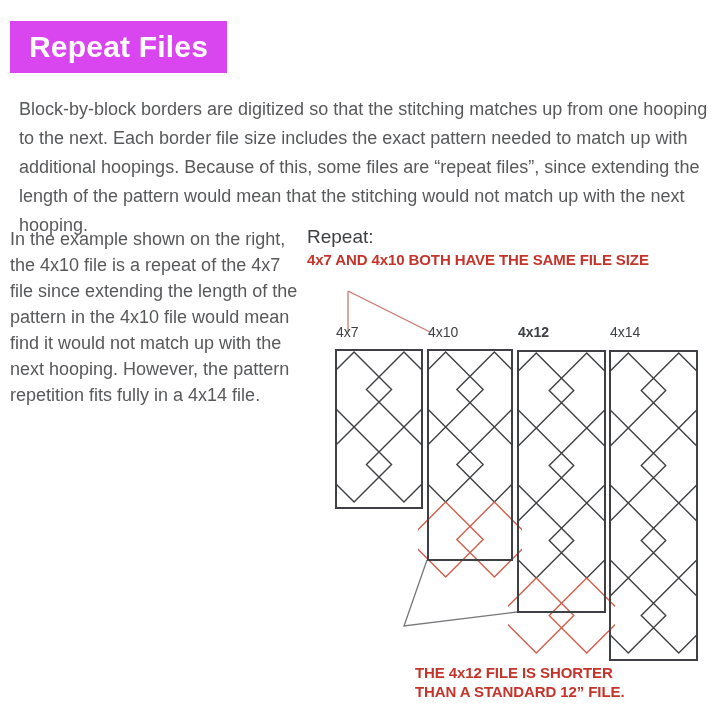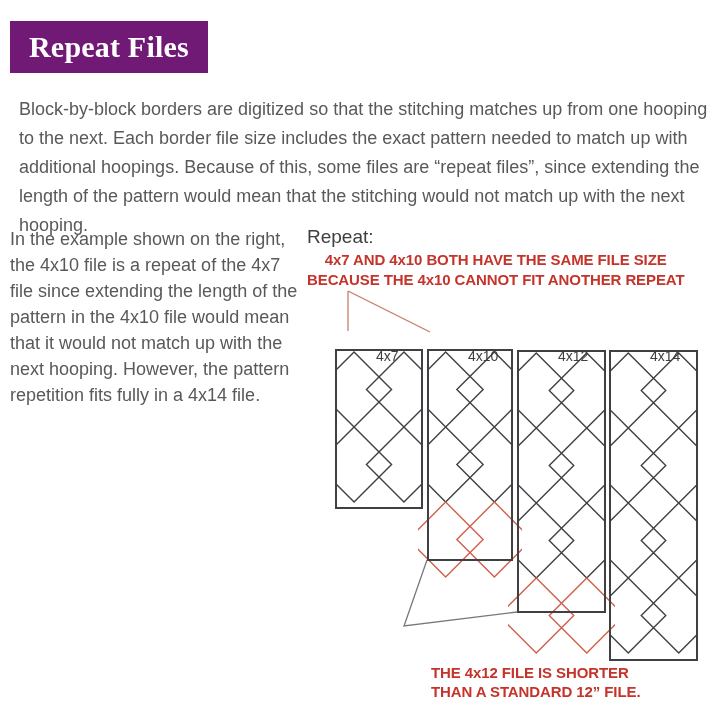--- a/index.html
+++ b/index.html
@@ -53,23 +53,22 @@
     left: 307px; top: 250px;
     font-size: 15px;
     font-weight: 700;
     line-height: 19.5px;
     letter-spacing: -0.1px;
     text-align: center;
   }
 
   .col-label {
     position: absolute;
-    top: 348px;
+    top: 324px;
     font-size: 14px;
-    margin-left: 40px;
   }
 
   .hoop-note {
     left: 323px; top: 630px;
     font-size: 16px;
     font-weight: 700;
   }
 
   .shorter-note {
     left: 415px; top: 663px;
@@ -125,41 +124,40 @@
       <path d="M 536.27 353 L 573.77 390.5 L 536.27 428 L 498.77 390.5 Z M 586.73 353 L 624.23 390.5 L 586.73 428 L 549.23 390.5 Z M 536.27 428 L 573.77 465.5 L 536.27 503 L 498.77 465.5 Z M 586.73 428 L 624.23 465.5 L 586.73 503 L 549.23 465.5 Z M 536.27 503 L 573.77 540.5 L 536.27 578 L 498.77 540.5 Z M 586.73 503 L 624.23 540.5 L 586.73 578 L 549.23 540.5 Z " fill="none" stroke="#3f4043" stroke-width="1.4" clip-path="url(#clipB2)"></path>
       <path d="M 536.27 578 L 573.77 615.5 L 536.27 653 L 498.77 615.5 Z M 586.73 578 L 624.23 615.5 L 586.73 653 L 549.23 615.5 Z " fill="none" stroke="#d15f4c" stroke-width="1.4" clip-path="url(#clipR2)"></path>
       <rect x="518" y="351" width="87" height="261" fill="none" stroke="#3f4043" stroke-width="2"></rect>
       <path d="M 628.27 353 L 665.77 390.5 L 628.27 428 L 590.77 390.5 Z M 678.73 353 L 716.23 390.5 L 678.73 428 L 641.23 390.5 Z M 628.27 428 L 665.77 465.5 L 628.27 503 L 590.77 465.5 Z M 678.73 428 L 716.23 465.5 L 678.73 503 L 641.23 465.5 Z M 628.27 503 L 665.77 540.5 L 628.27 578 L 590.77 540.5 Z M 678.73 503 L 716.23 540.5 L 678.73 578 L 641.23 540.5 Z M 628.27 578 L 665.77 615.5 L 628.27 653 L 590.77 615.5 Z M 678.73 578 L 716.23 615.5 L 678.73 653 L 641.23 615.5 Z " fill="none" stroke="#3f4043" stroke-width="1.4" clip-path="url(#clipB3)"></path>
       <rect x="610" y="351" width="87" height="309" fill="none" stroke="#3f4043" stroke-width="2"></rect>
       <line x1="348" y1="291" x2="348" y2="331" stroke="#c97b6b" stroke-width="1.3"></line>
       <line x1="348" y1="291" x2="430" y2="332" stroke="#c97b6b" stroke-width="1.3"></line>
       <polyline points="427,560 404,626 517,612" fill="none" stroke="#77787b" stroke-width="1.3"></polyline>
     </svg>
 
-  <div class="abs header-badge" style="background: #701a75; font-family: Liberation Serif, serif;">
+  <div class="abs header-badge" style="background: #d946ef;">
     <span style="color: rgb(255, 255, 255);">Repeat Files</span>
   </div>
 
   <p class="abs intro" style="color: rgb(88, 89, 91);">Block-by-block borders are digitized so that the stitching matches up from one hooping to the next. Each border file size includes the exact pattern needed to match up with additional hoopings. Because of this, some files are “repeat files”, since extending the length of the pattern would mean that the stitching would not match up with the next hooping.</p>
 
-  <p class="abs left-para p1" style="color: rgb(88, 89, 91);">In the example shown on the right, the 4x10 file is a repeat of the 4x7 file since extending the length of the pattern in the 4x10 file would mean that it would not match up with the next hooping. However, the pattern repetition fits fully in a 4x14 file.</p>
+  <p class="abs left-para p1" style="color: rgb(88, 89, 91);">In the example shown on the right, the 4x10 file is a repeat of the 4x7 file since extending the length of the pattern in the 4x10 file would mean find it would not match up with the next hooping. However, the pattern repetition fits fully in a 4x14 file.</p>
 
   <div class="abs example-head" style="color: rgb(63, 64, 67);">Repeat:</div>
 
   <div class="abs red-callout" style="color: rgb(197, 52, 43);">
     <div>4x7 AND 4x10 BOTH HAVE THE SAME FILE SIZE</div>
-    <div>BECAUSE THE 4x10 CANNOT FIT ANOTHER REPEAT</div>
   </div>
 
   <div id="labels-layer">
       <div class="col-label" style="left: 336px; color: rgb(63, 64, 67);">4x7</div>
       <div class="col-label" style="left: 428px; color: rgb(63, 64, 67);">4x10</div>
-      <div class="col-label" style="left: 518px; color: rgb(63, 64, 67);">4x12</div>
+      <div class="col-label" style="left: 518px; color: rgb(63, 64, 67); font-weight: bold;">4x12</div>
       <div class="col-label" style="left: 610px; color: rgb(63, 64, 67);">4x14</div>
     </div>
 
 
-  <div class="abs shorter-note" style="color: rgb(197, 52, 43); margin-left: 16px;">
+  <div class="abs shorter-note" style="color: rgb(197, 52, 43);">
     <div>THE 4x12 FILE IS SHORTER</div>
     <div>THAN A STANDARD 12” FILE.</div>
   </div>
 
 </div>
 
 </body></html>

